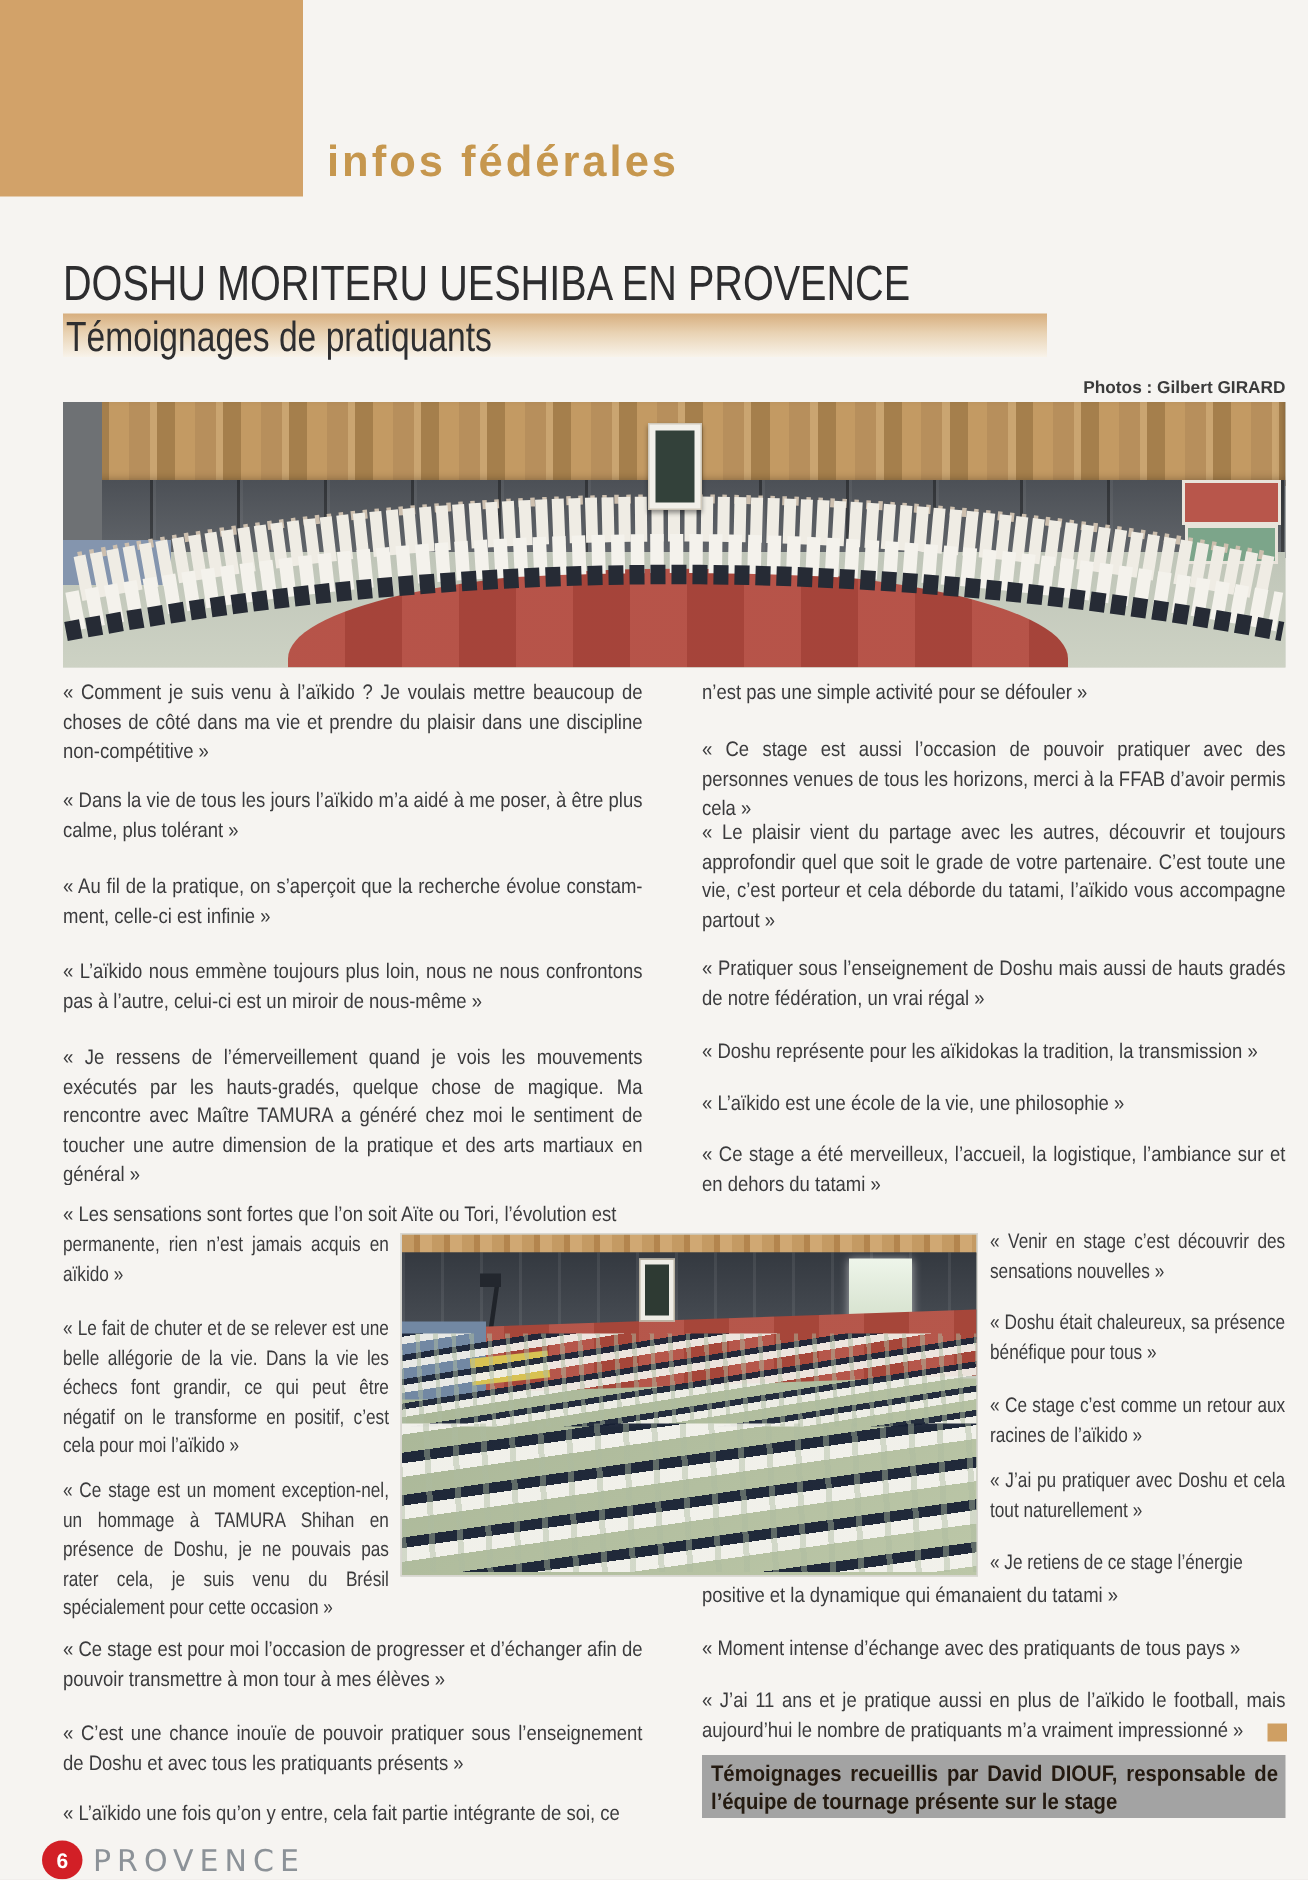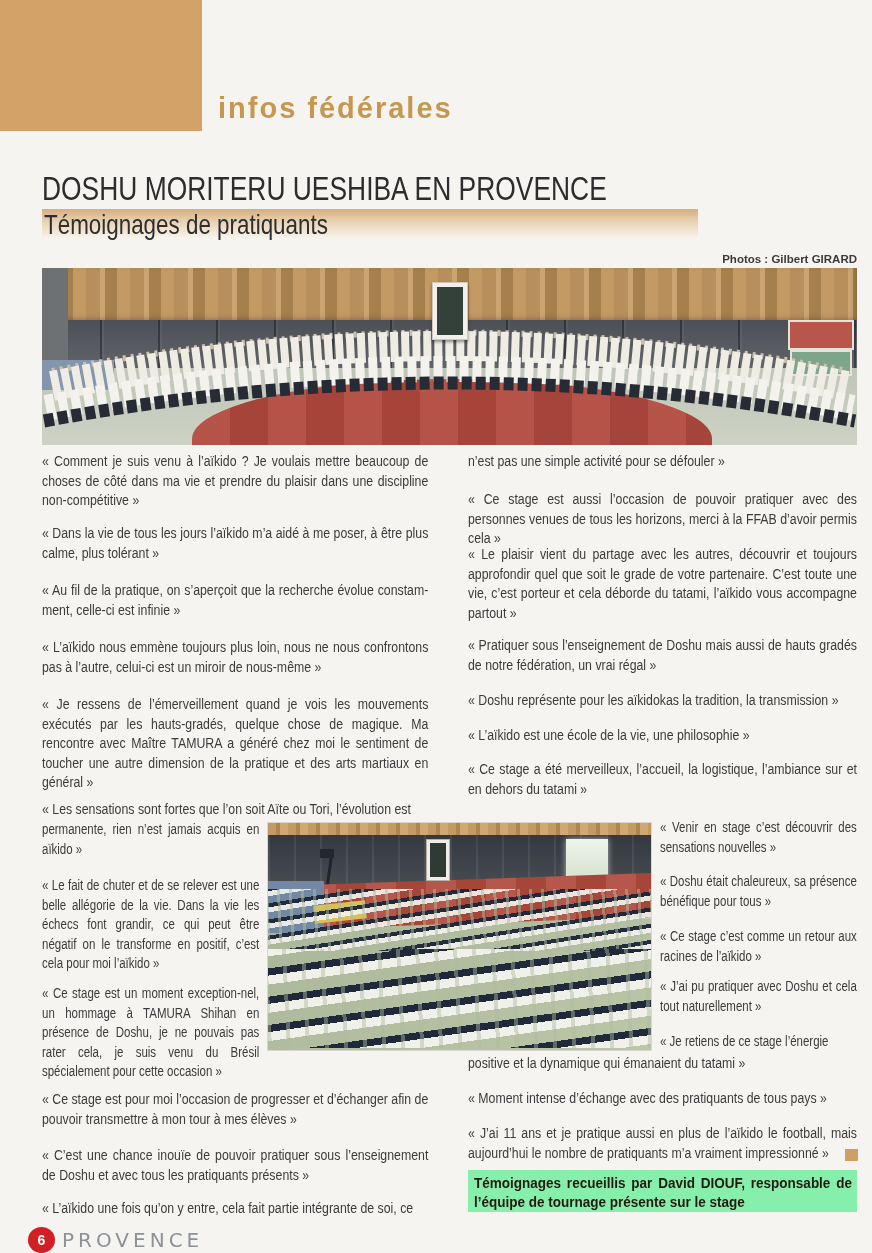--- a/index.html
+++ b/index.html
@@ -75,21 +75,21 @@
   
   .q{position:absolute;margin:0;font-size:14px;line-height:19.5px;color:#3b3b3d;
      text-align:justify;transform-origin:0 0;}
   .w-lf{width:439px;transform:scaleX(.88);}   
   .w-ln{width:265px;transform:scaleX(.82);}   
   .w-rf{width:442px;transform:scaleX(.88);}   
   .w-rn{width:240px;transform:scaleX(.82);}   
 
   .end-square{position:absolute;left:845px;top:1149px;width:13px;height:12px;background:#cf9f63;}
 
-  .credit-box{position:absolute;left:468px;top:1170px;width:389px;height:42px;background:#86efac;}
+  .credit-box{position:absolute;left:468px;top:1170px;width:389px;height:42px;background:#a3a3a3;}
   .credit-box p{position:absolute;left:6px;top:3px;margin:0;width:420px;font-size:15px;font-weight:bold;
      line-height:19px;color:#241a10;text-align:justify;transform:scaleX(.9);transform-origin:0 0;}
 
   
   .page-badge{position:absolute;left:28px;top:1227px;width:27px;height:26px;background:#d21f26;border-radius:50%;
      color:#ffffff;font-size:14px;font-weight:bold;text-align:center;line-height:26px;}
   .magazine{position:absolute;left:62px;top:1228px;font-family:"DejaVu Sans",sans-serif;
      font-size:20px;color:#8c9298;letter-spacing:4px;}
 </style>
 </head>

